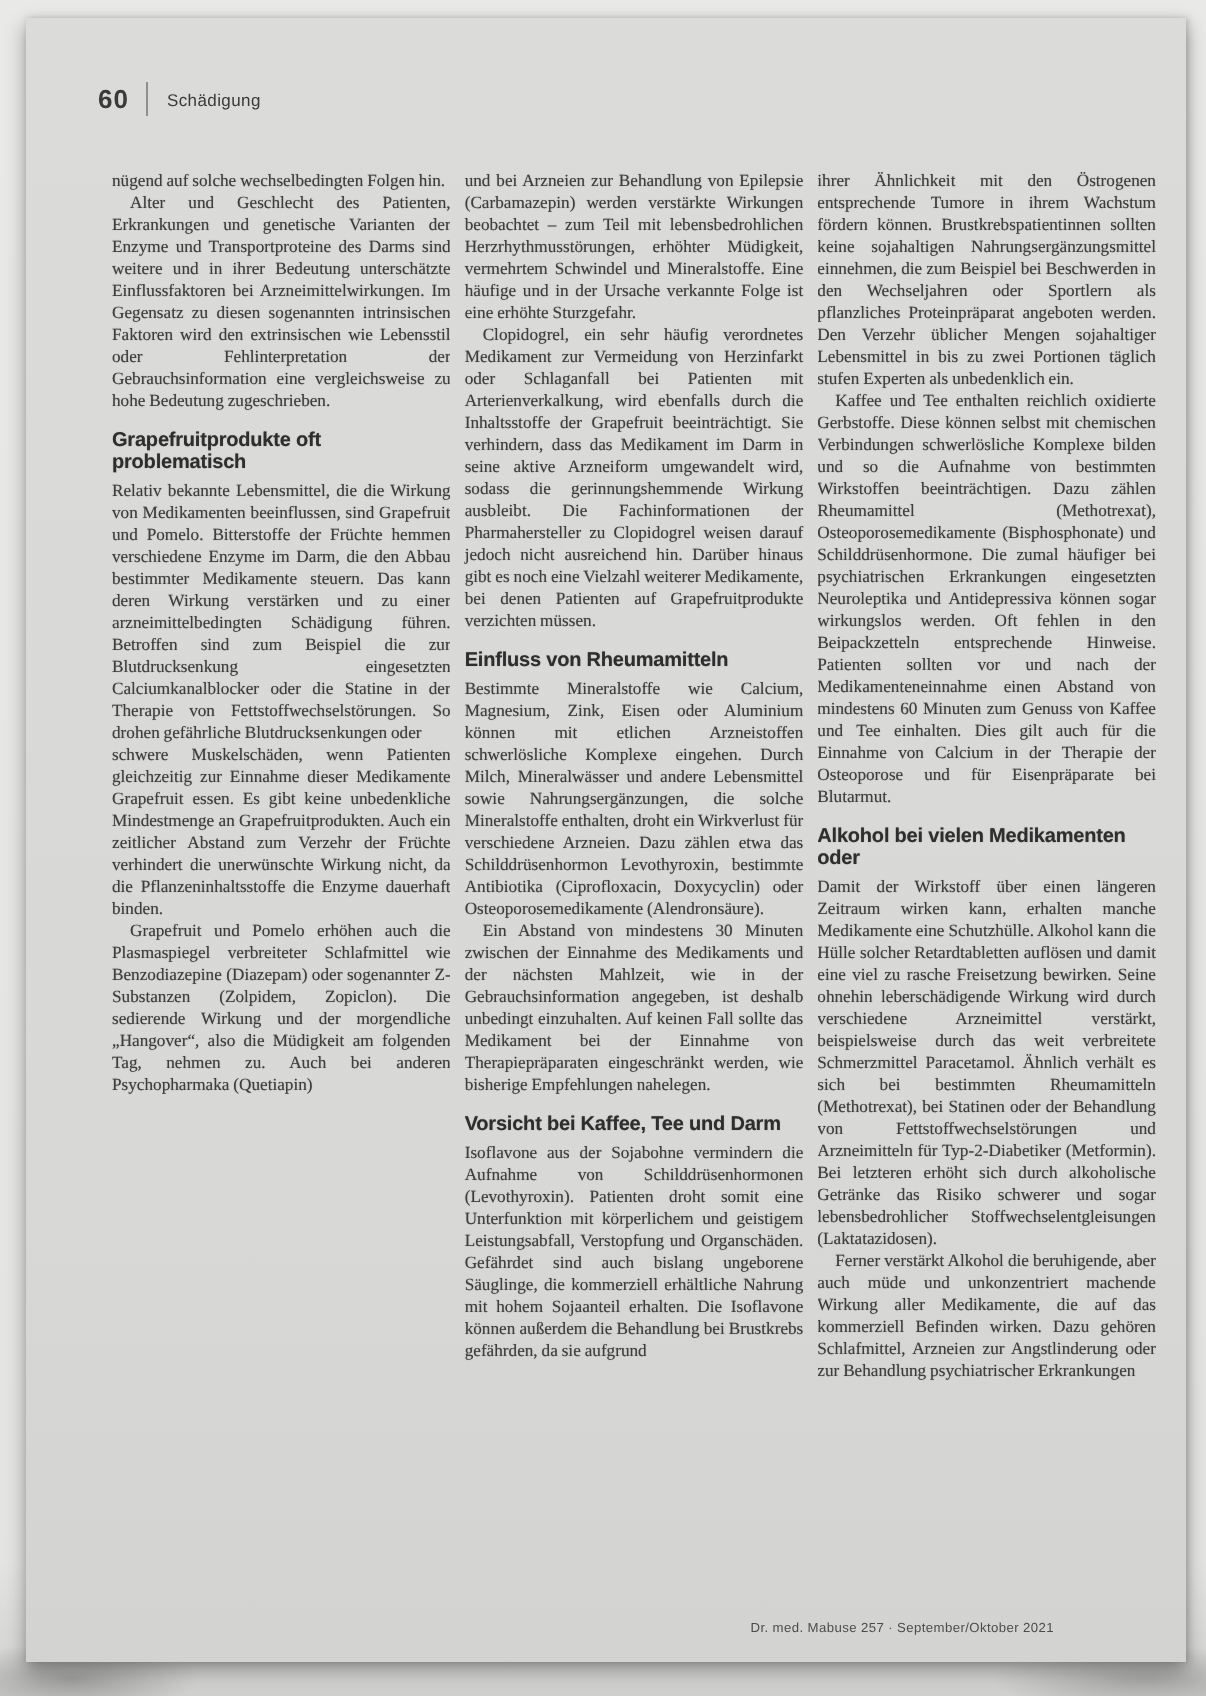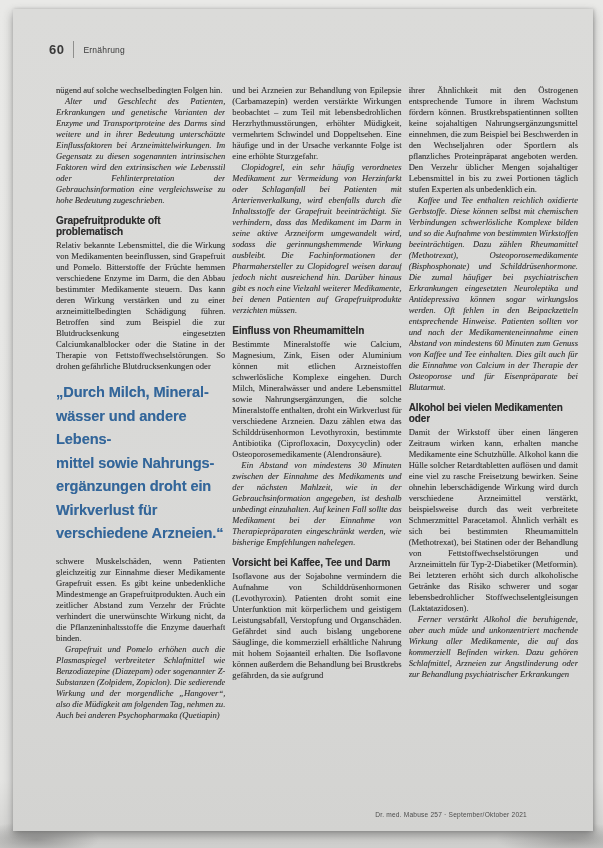--- a/index.html
+++ b/index.html
@@ -27,21 +27,21 @@
   .columns{
     position:absolute; left:43px; top:76px; right:15px; height:733px;
     display:flex; gap:7px; overflow:hidden;
   }
   .col{ flex:1 1 0; overflow:hidden; }
   .col p{
     font-size:8.6px; line-height:11px; text-align:justify;
     color:#3e3e3e; text-shadow:0 0 .5px rgba(62,62,62,.55);
     hyphens:auto; -webkit-hyphens:auto; word-spacing:-.2px;
   }
-  .col p.indent{ text-indent:9px;font-style:italic; }
+  .col p.indent{ text-indent:9px; }
   .col h3{
     font-family:"Liberation Sans", sans-serif;
     font-size:10px; line-height:11px; color:#2e2e2e;
     margin:9px 0 3px 0; letter-spacing:-.1px;
     text-shadow:0 0 .5px rgba(46,46,46,.5);
   }
   .quote{
     font-family:"Liberation Sans", sans-serif;
     font-weight:bold; font-size:14.6px; line-height:23.5px;
     margin:9px 0 10px 0; white-space:pre-line; letter-spacing:-.1px;
@@ -54,40 +54,34 @@
   }
 </style>
 </head>
 <body>
 
 <div class="page">
 
   <header class="page-header">
     <span class="page-num">60</span>
     <span class="hrule"></span>
-    <span class="section">Ernährung</span>
+    <span class="section">Schädigung</span>
   </header>
 
   <main class="columns" id="columns">
       <div class="col">
         <p>nügend auf solche wechselbedingten Folgen hin.</p>
         <p class="indent">Alter und Geschlecht des Patienten, Erkrankungen und genetische Varianten der Enzyme und Transportproteine des Darms sind weitere und in ihrer Bedeutung unterschätzte Einflussfaktoren bei Arzneimittelwirkungen. Im Gegensatz zu diesen sogenannten intrinsischen Faktoren wird den extrinsischen wie Lebensstil oder Fehlinterpretation der Gebrauchsinformation eine vergleichsweise zu hohe Bedeutung zugeschrieben.</p>
         <h3>Grapefruitprodukte oft problematisch</h3>
         <p>Relativ bekannte Lebensmittel, die die Wirkung von Medikamenten beeinflussen, sind Grapefruit und Pomelo. Bitterstoffe der Früchte hemmen verschiedene Enzyme im Darm, die den Abbau bestimmter Medikamente steuern. Das kann deren Wirkung verstärken und zu einer arzneimittelbedingten Schädigung führen. Betroffen sind zum Beispiel die zur Blutdrucksenkung eingesetzten Calciumkanalblocker oder die Statine in der Therapie von Fettstoffwechselstörungen. So drohen gefährliche Blutdrucksenkungen oder</p>
-        <div class="quote" style="color: rgb(51, 102, 154);">„Durch Milch, Mineral-
-wässer und andere Lebens-
-mittel sowie Nahrungs-
-ergänzungen droht ein
-Wirkverlust für
-verschiedene Arzneien.“</div>
         <p>schwere Muskelschäden, wenn Patienten gleichzeitig zur Einnahme dieser Medikamente Grapefruit essen. Es gibt keine unbedenkliche Mindestmenge an Grapefruitprodukten. Auch ein zeitlicher Abstand zum Verzehr der Früchte verhindert die unerwünschte Wirkung nicht, da die Pflanzeninhaltsstoffe die Enzyme dauerhaft binden.</p>
         <p class="indent">Grapefruit und Pomelo erhöhen auch die Plasmaspiegel verbreiteter Schlafmittel wie Benzodiazepine (Diazepam) oder sogenannter Z-Substanzen (Zolpidem, Zopiclon). Die sedierende Wirkung und der morgendliche „Hangover“, also die Müdigkeit am folgenden Tag, nehmen zu. Auch bei anderen Psychopharmaka (Quetiapin)</p>
       </div>
       <div class="col">
-        <p>und bei Arzneien zur Behandlung von Epilepsie (Carbamazepin) werden verstärkte Wirkungen beobachtet – zum Teil mit lebensbedrohlichen Herzrhythmusstörungen, erhöhter Müdigkeit, vermehrtem Schwindel und Doppeltsehen. Eine häufige und in der Ursache verkannte Folge ist eine erhöhte Sturzgefahr.</p>
+        <p>und bei Arzneien zur Behandlung von Epilepsie (Carbamazepin) werden verstärkte Wirkungen beobachtet – zum Teil mit lebensbedrohlichen Herzrhythmusstörungen, erhöhter Müdigkeit, vermehrtem Schwindel und Mineralstoffe. Eine häufige und in der Ursache verkannte Folge ist eine erhöhte Sturzgefahr.</p>
         <p class="indent">Clopidogrel, ein sehr häufig verordnetes Medikament zur Vermeidung von Herzinfarkt oder Schlaganfall bei Patienten mit Arterienverkalkung, wird ebenfalls durch die Inhaltsstoffe der Grapefruit beeinträchtigt. Sie verhindern, dass das Medikament im Darm in seine aktive Arzneiform umgewandelt wird, sodass die gerinnungshemmende Wirkung ausbleibt. Die Fachinformationen der Pharmahersteller zu Clopidogrel weisen darauf jedoch nicht ausreichend hin. Darüber hinaus gibt es noch eine Vielzahl weiterer Medikamente, bei denen Patienten auf Grapefruitprodukte verzichten müssen.</p>
         <h3>Einfluss von Rheumamitteln</h3>
         <p>Bestimmte Mineralstoffe wie Calcium, Magnesium, Zink, Eisen oder Aluminium können mit etlichen Arzneistoffen schwerlösliche Komplexe eingehen. Durch Milch, Mineralwässer und andere Lebensmittel sowie Nahrungsergänzungen, die solche Mineralstoffe enthalten, droht ein Wirkverlust für verschiedene Arzneien. Dazu zählen etwa das Schilddrüsenhormon Levothyroxin, bestimmte Antibiotika (Ciprofloxacin, Doxycyclin) oder Osteoporosemedikamente (Alendronsäure).</p>
         <p class="indent">Ein Abstand von mindestens 30 Minuten zwischen der Einnahme des Medikaments und der nächsten Mahlzeit, wie in der Gebrauchsinformation angegeben, ist deshalb unbedingt einzuhalten. Auf keinen Fall sollte das Medikament bei der Einnahme von Therapiepräparaten eingeschränkt werden, wie bisherige Empfehlungen nahelegen.</p>
         <h3>Vorsicht bei Kaffee, Tee und Darm</h3>
         <p>Isoflavone aus der Sojabohne vermindern die Aufnahme von Schilddrüsenhormonen (Levothyroxin). Patienten droht somit eine Unterfunktion mit körperlichem und geistigem Leistungsabfall, Verstopfung und Organschäden. Gefährdet sind auch bislang ungeborene Säuglinge, die kommerziell erhältliche Nahrung mit hohem Sojaanteil erhalten. Die Isoflavone können außerdem die Behandlung bei Brustkrebs gefährden, da sie aufgrund</p>
       </div>
       <div class="col">
         <p>ihrer Ähnlichkeit mit den Östrogenen entsprechende Tumore in ihrem Wachstum fördern können. Brustkrebspatientinnen sollten keine sojahaltigen Nahrungsergänzungsmittel einnehmen, die zum Beispiel bei Beschwerden in den Wechseljahren oder Sportlern als pflanzliches Proteinpräparat angeboten werden. Den Verzehr üblicher Mengen sojahaltiger Lebensmittel in bis zu zwei Portionen täglich stufen Experten als unbedenklich ein.</p>
         <p class="indent">Kaffee und Tee enthalten reichlich oxidierte Gerbstoffe. Diese können selbst mit chemischen Verbindungen schwerlösliche Komplexe bilden und so die Aufnahme von bestimmten Wirkstoffen beeinträchtigen. Dazu zählen Rheumamittel (Methotrexat), Osteoporosemedikamente (Bisphosphonate) und Schilddrüsenhormone. Die zumal häufiger bei psychiatrischen Erkrankungen eingesetzten Neuroleptika und Antidepressiva können sogar wirkungslos werden. Oft fehlen in den Beipackzetteln entsprechende Hinweise. Patienten sollten vor und nach der Medikamenteneinnahme einen Abstand von mindestens 60 Minuten zum Genuss von Kaffee und Tee einhalten. Dies gilt auch für die Einnahme von Calcium in der Therapie der Osteoporose und für Eisenpräparate bei Blutarmut.</p>

